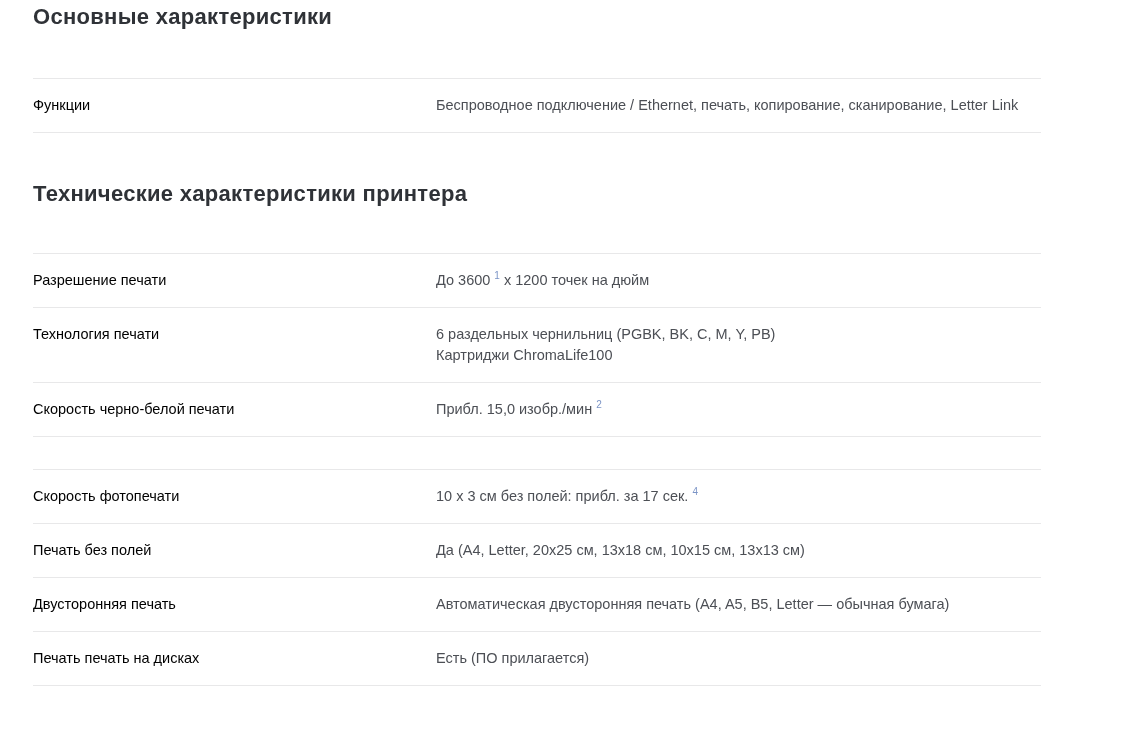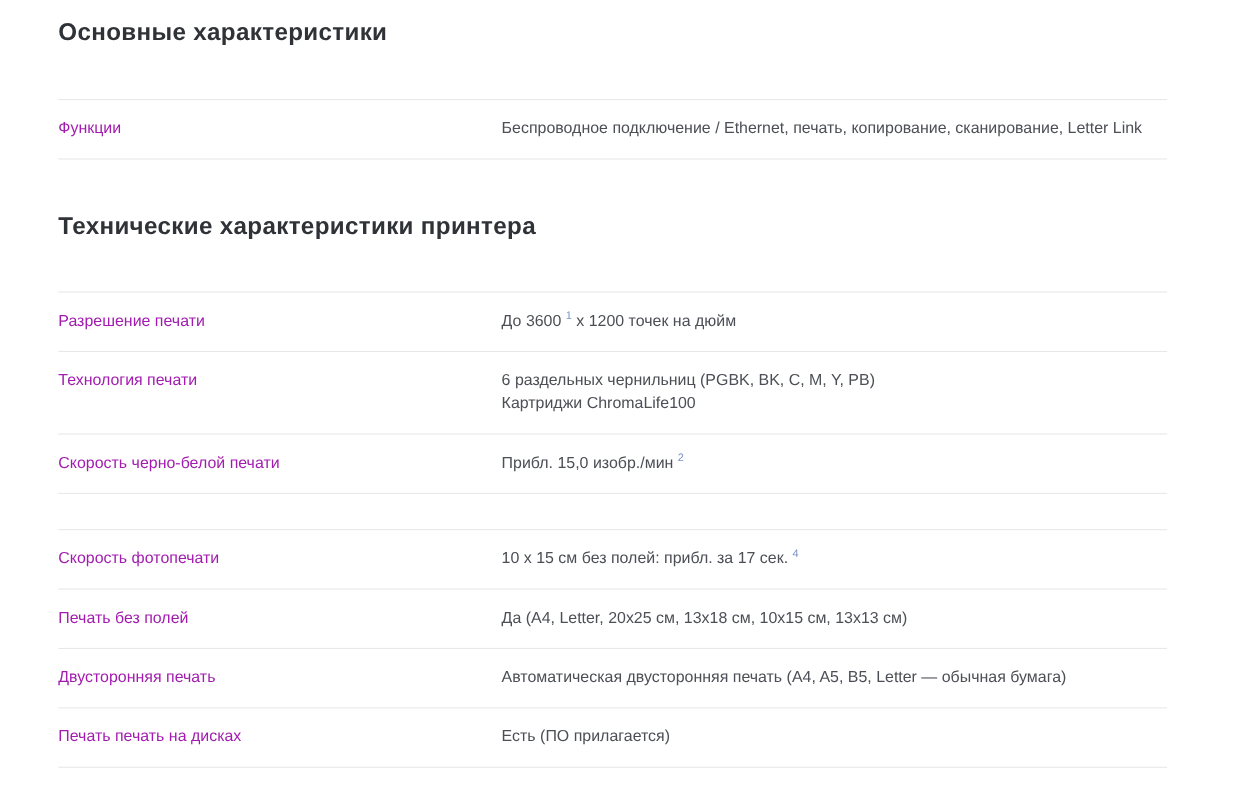--- a/index.html
+++ b/index.html
@@ -8,22 +8,22 @@
     font-family: "Liberation Sans", "DejaVu Sans", sans-serif;
   }
   .page {
     width: 1122px;
     height: 732px;
     background: #ffffff;
     overflow: hidden;
   }
   .content {
     width: 1008px;
-    margin-left: 53px;
-    padding-top: 16px;
+    margin-left: 33px;
+    padding-top: 4px;
   }
   .section-heading {
     font-size: 22px;
     line-height: 26px;
     font-weight: 700;
     color: #2f3237;
     letter-spacing: 0.3px;
   }
   .section-heading.first { margin-bottom: 48px; }
   .section-heading.second { margin-top: 48px; margin-bottom: 46px; }
@@ -34,21 +34,21 @@
   .spec-row {
     display: flex;
     align-items: flex-start;
     border-bottom: 1px solid #e8e8e9;
     padding: 16px 0;
   }
   .spec-label {
     flex: 0 0 403px;
     font-size: 14.5px;
     line-height: 21px;
-    color: #a21caf;
+    color: #000000;
     padding-right: 30px;
   }
   .spec-value {
     flex: 1;
     font-size: 14.5px;
     line-height: 21px;
     color: #4c4f55;
   }
   .spec-value .value-line { display: block; }
   sup.footnote {
@@ -104,21 +104,21 @@
           <span>Прибл. 15,0 изобр./мин</span><sup class="footnote">2</sup>
         </div>
       </div>
 
       <div class="spec-row">
       </div>
 
       <div class="spec-row">
         <div class="spec-label">Скорость фотопечати</div>
         <div class="spec-value">
-          <span>10 x 15 см без полей: прибл. за 17 сек.</span><sup class="footnote">4</sup>
+          <span>10 x 3 см без полей: прибл. за 17 сек.</span><sup class="footnote">4</sup>
         </div>
       </div>
 
       <div class="spec-row">
         <div class="spec-label">Печать без полей</div>
         <div class="spec-value">
           <span>Да (A4, Letter, 20x25 см, 13x18 см, 10x15 см, 13x13 см)</span>
         </div>
       </div>
 

